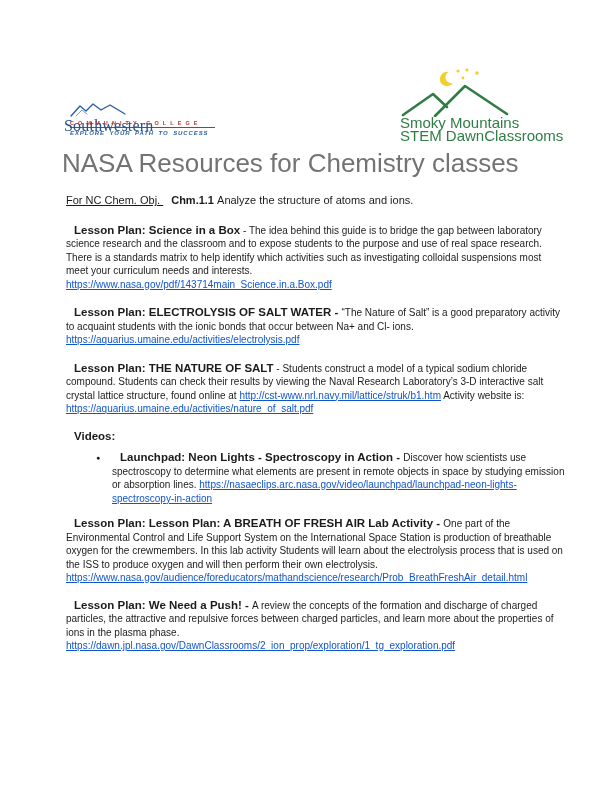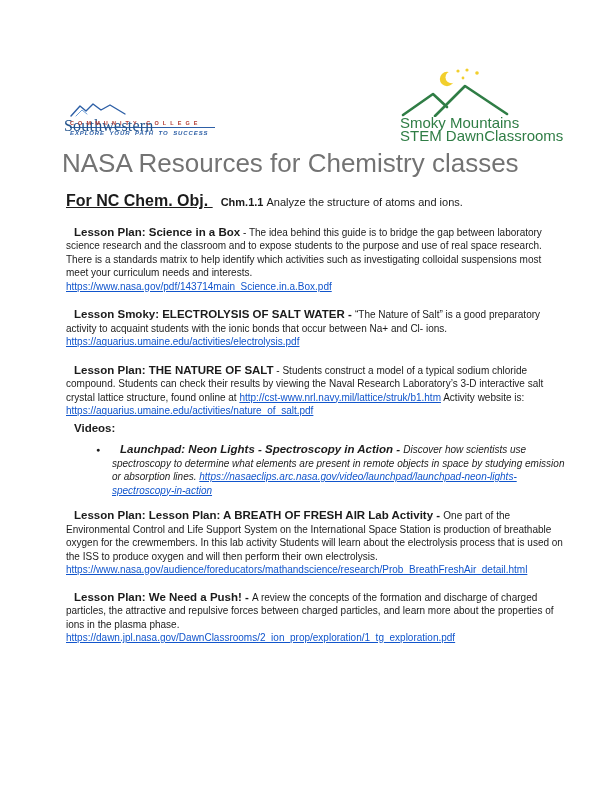--- a/index.html
+++ b/index.html
@@ -48,28 +48,28 @@
     white-space:nowrap;
   }
 
   
   .doc-body { position:absolute; left:66px; top:194px; width:500px; }
   .para {
     font-size:10px; line-height:13.5px; color:#1b1b1b;
     margin:0 0 15px 0; overflow-wrap:break-word;
   }
   .doc-body .para:nth-child(1) { margin-bottom:16px; }
-  .doc-body .para:nth-child(4) { margin-bottom:4px; }
+  .doc-body .para:nth-child(4) { margin-bottom:14px; }
   .doc-body .para:nth-child(5) { margin-bottom:8px;  }
-  .doc-body .para:nth-child(6) { margin-bottom:12px;font-style:italic; }
+  .doc-body .para:nth-child(6) { margin-bottom:12px; }
   .doc-body .para:nth-child(7) { margin-bottom:14px; }
   .doc-body .para:nth-child(8) { }
 
   .run-bold { font-weight:bold; font-size:11.5px;padding-left:8px; }
-  .run-bold-underline { font-weight:bold; font-size:16px; text-decoration:underline; }
+  .run-bold-underline { font-weight:normal; font-size:11px; text-decoration:underline; }
   .run-plain { font-size:10px; }
   .objective .run-plain, .objective .run-bold { font-size:11px; }
   .heading .run-bold { font-size:11.5px;text-align:center; }
   a.lnk { color:#1155cc; text-decoration:underline; cursor:pointer; }
 
   .bullet { display:flex; }
   .bullet-marker {
     flex:0 0 16px; margin-left:30px;
     font-size:7px; line-height:13.5px; color:#1b1b1b;
   }
@@ -109,21 +109,21 @@
     </svg>
     <div class="sm-line1">Smoky Mountains</div>
     <div class="sm-line2">STEM DawnClassrooms</div>
   </div>
 
   <h1 class="doc-title">NASA Resources for Chemistry classes</h1>
 
   <div class="doc-body" id="doc-body">
       <div class="para objective"><span class="run-bold-underline">For NC Chem. Obj. </span><span class="run-bold">Chm.1.1 </span><span class="run-plain">Analyze the structure of atoms and ions.</span></div>
       <div class="para lesson"><span class="run-bold">Lesson Plan: Science in a Box</span><span class="run-plain"> -  The idea behind this guide is to bridge the gap between laboratory science research and the classroom and to expose students to the purpose and use of real space research. There is a standards matrix to help identify which activities such as investigating colloidal suspensions most meet your curriculum needs and interests.</span><br><a class="lnk" href="#">https://www.nasa.gov/pdf/143714main_Science.in.a.Box.pdf</a></div>
-      <div class="para lesson"><span class="run-bold">Lesson Smoky: ELECTROLYSIS OF SALT WATER - </span><span class="run-plain">“The Nature of Salt” is a good preparatory activity to acquaint students with the ionic bonds that occur between Na+ and Cl- ions.</span><br><a class="lnk" href="#">https://aquarius.umaine.edu/activities/electrolysis.pdf</a></div>
+      <div class="para lesson"><span class="run-bold">Lesson Plan: ELECTROLYSIS OF SALT WATER - </span><span class="run-plain">“The Nature of Salt” is a good preparatory activity to acquaint students with the ionic bonds that occur between Na+ and Cl- ions.</span><br><a class="lnk" href="#">https://aquarius.umaine.edu/activities/electrolysis.pdf</a></div>
       <div class="para lesson"><span class="run-bold">Lesson Plan: THE NATURE OF SALT</span><span class="run-plain"> -  Students construct a model of a typical sodium chloride compound. Students can check their results by viewing the Naval Research Laboratory’s 3-D interactive salt crystal lattice structure, found online at </span><a class="lnk" href="#">http://cst-www.nrl.navy.mil/lattice/struk/b1.htm</a><span class="run-plain"> Activity website is: </span><a class="lnk" href="#">https://aquarius.umaine.edu/activities/nature_of_salt.pdf</a></div>
       <div class="para heading"><span class="run-bold">Videos:</span></div>
       <div class="para lesson bullet">
         <span class="bullet-marker">●</span>
         <div class="bullet-content"><span class="run-bold">Launchpad: Neon Lights - Spectroscopy in Action - </span><span class="run-plain">Discover how scientists use spectroscopy to determine what elements are present in remote objects in space by studying emission or absorption lines. </span><a class="lnk" href="#">https://nasaeclips.arc.nasa.gov/video/launchpad/launchpad-neon-lights-spectroscopy-in-action</a></div>
       </div>
       <div class="para lesson"><span class="run-bold">Lesson Plan: Lesson Plan: A BREATH OF FRESH AIR Lab Activity - </span><span class="run-plain">One part of the Environmental Control and Life Support System on the International Space Station is production of breathable oxygen for the crewmembers. In this lab activity Students will learn about the electrolysis process that is used on the ISS to produce oxygen and will then perform their own electrolysis.</span><br><a class="lnk" href="#">https://www.nasa.gov/audience/foreducators/mathandscience/research/Prob_BreathFreshAir_detail.html</a></div>
       <div class="para lesson"><span class="run-bold">Lesson Plan: We Need a Push! - </span><span class="run-plain">A review the concepts of the formation and discharge of charged particles, the attractive and repulsive forces between charged particles, and learn more about the properties of ions in the plasma phase.</span><br><a class="lnk" href="#">https://dawn.jpl.nasa.gov/DawnClassrooms/2_ion_prop/exploration/1_tg_exploration.pdf</a></div>
     </div>
 

